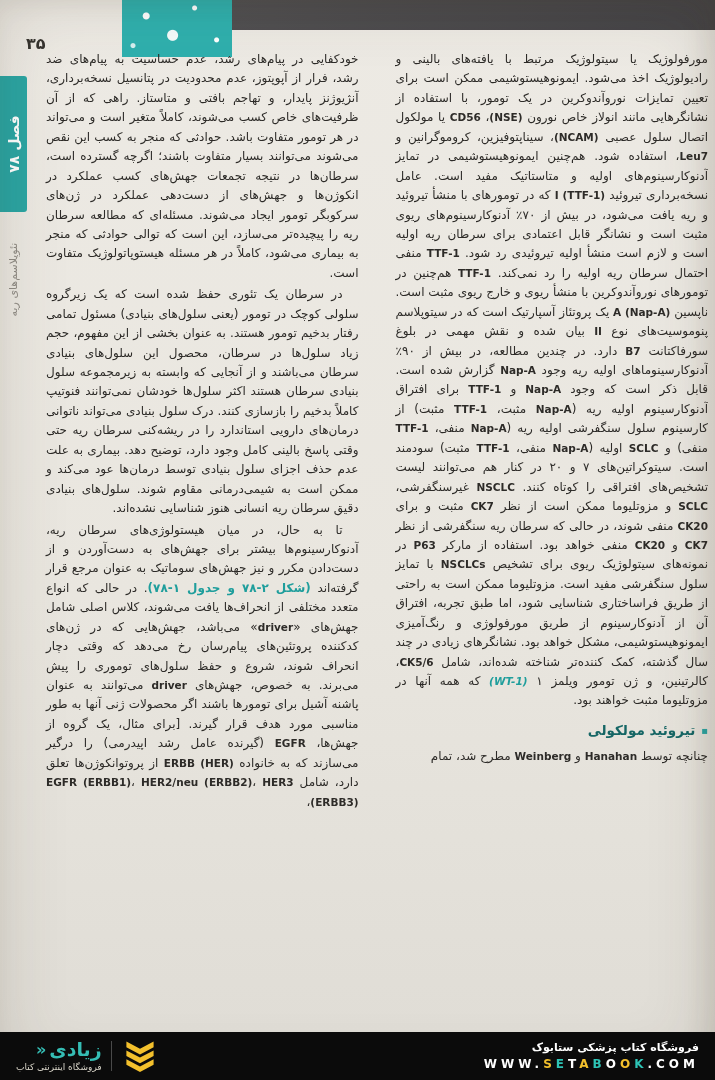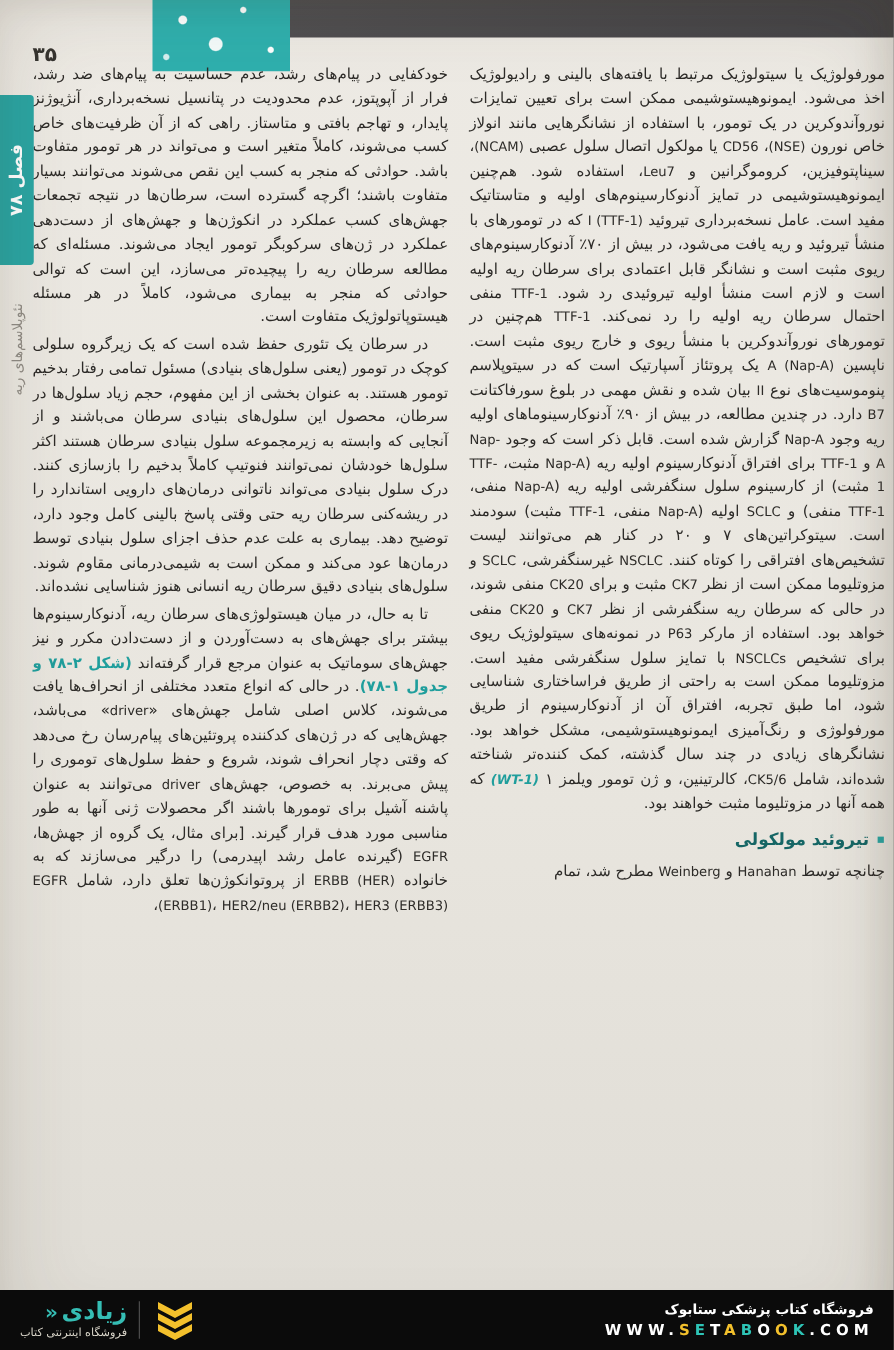--- a/index.html
+++ b/index.html
@@ -35,28 +35,28 @@
   .chapter-tab .v{transform:rotate(-90deg);white-space:nowrap;color:#ffffff;
     font-size:14px;font-weight:bold;letter-spacing:1px;}
   .side-label{position:absolute;top:214px;left:1px;width:25px;height:130px;
     display:flex;align-items:center;justify-content:center;z-index:3;}
   .side-label .v{transform:rotate(-90deg);white-space:nowrap;color:#8f8b84;font-size:11px;}
 
   .columns{
     position:absolute;top:50px;left:26px;width:682px;height:983px;
     direction:rtl;display:flex;gap:17px;overflow:hidden;z-index:2;
   }
-  .col{width:333px;text-align:justify;color:#2d2b28;font-size:12px;line-height:1.62;}
+  .col{width:333px;text-align:justify;color:#2d2b28;font-size:12px;line-height:1.62;margin-left:20px;}
   .para{margin:0 0 2px 0;}
   .para.indent{text-indent:16px;}
   .heading{margin:9px 0 5px;display:flex;align-items:center;gap:6px;
     font-weight:bold;font-size:13.5px;color:#156665;}
   .bullet{color:#2aa5a3;font-size:10px;line-height:1;}
   .seg-fa{}
-  .seg-en{font-weight:normal;font-size:10.5px;}
+  .seg-en{font-weight:bold;font-size:10.5px;}
   .seg-teal{color:#1f9e9c;font-weight:bold;}
   .seg-tealen{color:#1f9e9c;font-weight:bold;font-style:italic;font-size:10.5px;}
 
   .footer{
     position:absolute;bottom:0;left:0;right:0;height:48px;background:#0b0b0b;
     display:flex;align-items:center;justify-content:space-between;
     padding:0 16px;box-sizing:border-box;z-index:6;
   }
   .logo{display:flex;align-items:center;gap:9px;}
   .logo-text-block{display:flex;flex-direction:column;align-items:flex-end;}

